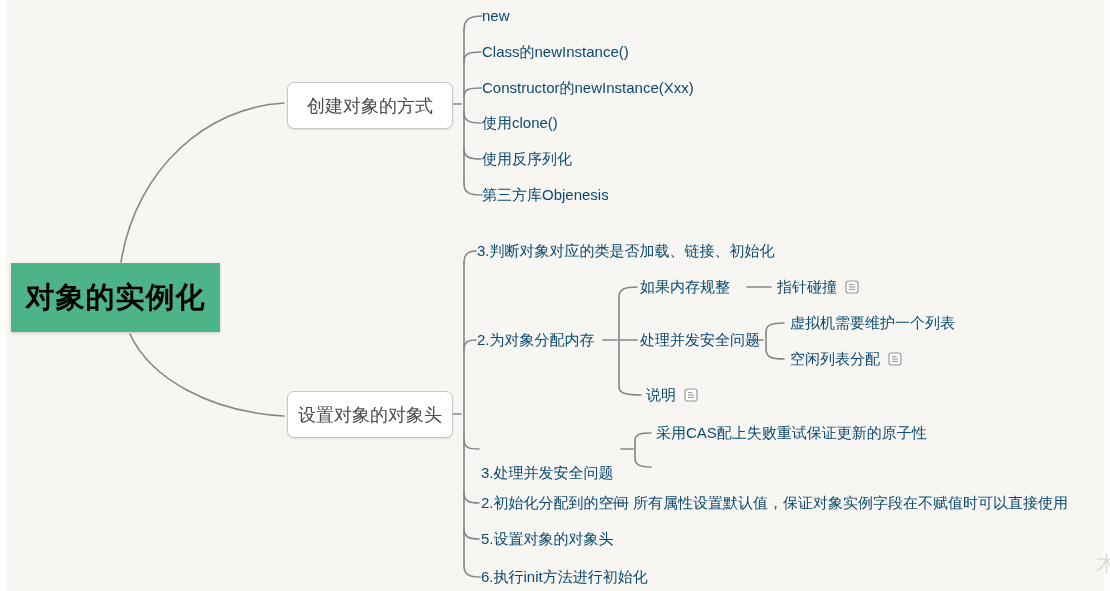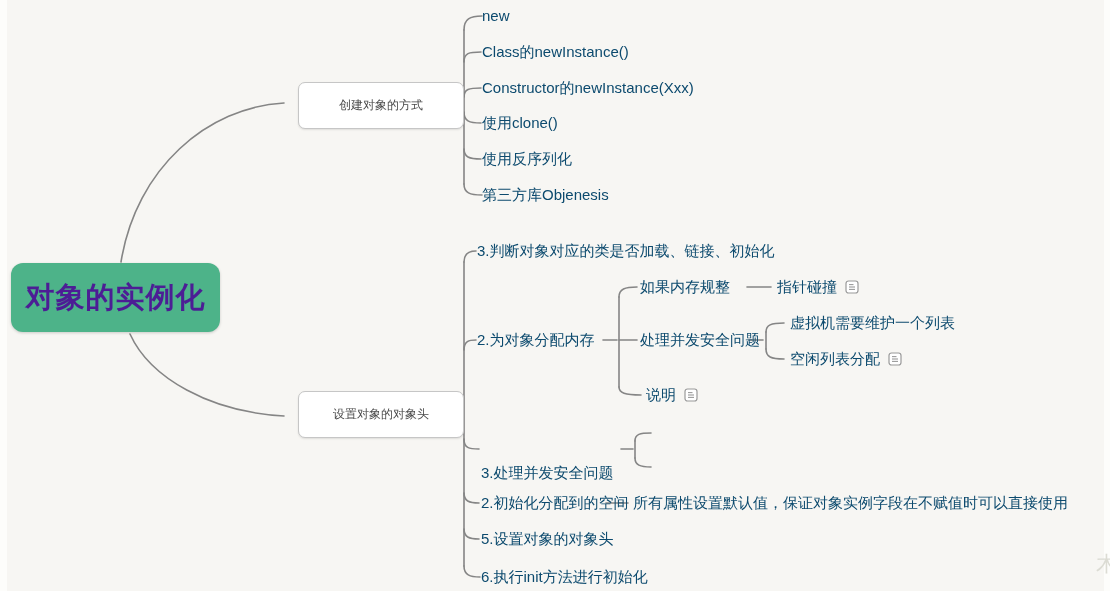--- a/index.html
+++ b/index.html
@@ -13,30 +13,30 @@
     background:#f7f6f3;
     overflow:hidden;
     color:#4c4c4c;
   }
   .edge{position:absolute;top:0;height:100%;background:#fdfdfb;}
   .edge.left{left:0;width:7px;}
   .edge.right{right:0;width:6px;}
   svg.wires{position:absolute;left:0;top:0;pointer-events:none;}
   .root-node{
     position:absolute;left:11px;top:263px;width:209px;height:69px;
-    background:#4db389;border-radius:12px;
+    background:#4db389;border-radius:0;
     display:flex;align-items:center;justify-content:center;
-    color:#4c1d95;font-size:29px;font-weight:bold;letter-spacing:1px;
+    color:#000000;font-size:29px;font-weight:bold;letter-spacing:1px;
     box-shadow:0 1px 3px rgba(0,0,0,.18);
   }
   .branch-node{
-    position:absolute;left:298px;width:164px;height:45px;
+    position:absolute;left:287px;width:164px;height:45px;
     background:#ffffff;border:1.5px solid #c6c6c6;border-radius:7px;
     display:flex;align-items:center;justify-content:center;
-    font-size:12px;color:#4a4a4a;
+    font-size:18px;color:#4a4a4a;
     box-shadow:0 1px 2px rgba(0,0,0,.10);
   }
   .leaf{
     position:absolute;display:flex;align-items:center;
     font-size:15px;line-height:22px;white-space:nowrap;color:#0c4a6e;
   }
   .note{
     display:inline-flex;margin-left:8px;align-items:center;
   }
   .watermark{
@@ -174,20 +174,23 @@
         <line x1="4" y1="4.6" x2="8.5" y2="4.6" stroke="#9a9a9a" stroke-width="1.1"></line>
         <line x1="4" y1="7" x2="10" y2="7" stroke="#9a9a9a" stroke-width="1.1"></line>
         <line x1="4" y1="9.4" x2="10" y2="9.4" stroke="#9a9a9a" stroke-width="1.1"></line>
       </svg>
     </span>
   </div>
 
   <div class="leaf" style="left:481px;top:462px">
     <span>3.处理并发安全问题</span>
   </div>
+  <div class="leaf" style="left:656px;top:422px">
+    <span>采用CAS配上失败重试保证更新的原子性</span>
+  </div>
 
   <div class="leaf" style="left:481px;top:492px">
     <span>2.初始化分配到的空间</span>
   </div>
   <div class="leaf" style="left:633px;top:492px">
     <span>所有属性设置默认值，保证对象实例字段在不赋值时可以直接使用</span>
   </div>
 
   <div class="leaf" style="left:481px;top:528px">
     <span>5.设置对象的对象头</span>

